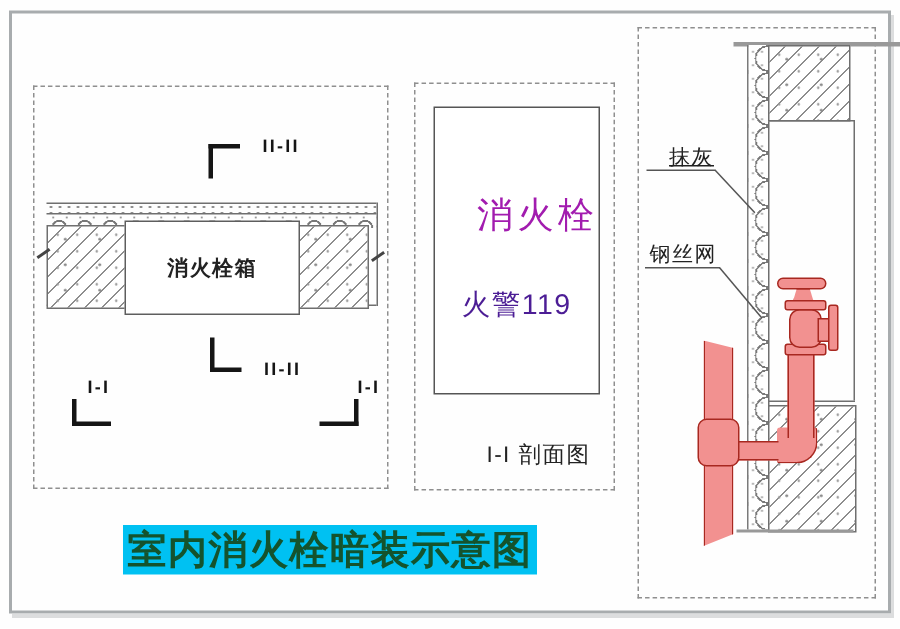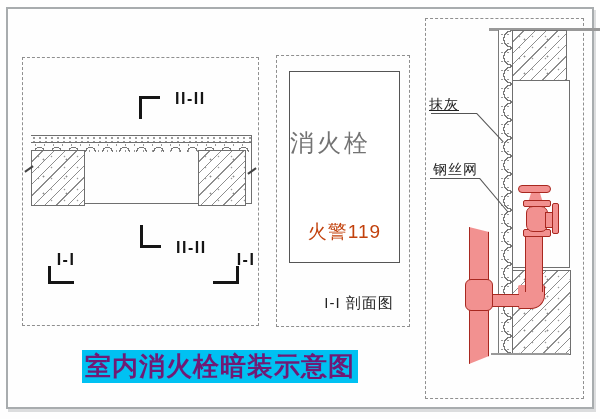--- a/index.html
+++ b/index.html
@@ -48,35 +48,35 @@
       radial-gradient(circle,#999 .5px,transparent .9px),
       radial-gradient(circle at 100% 50%,transparent 0 7.6px,#787878 7.6px 8.8px,transparent 8.8px);
     background-size:6px 9px,100% 18px;
     border-left:1px solid #7a7a7a;border-right:1px solid #6f6f6f;
   }
   .gline{background:#6f6f6f;}
   .grayline{background:#999;}
 
   
   .mark-bar{background:#151515;}
-  .mark-text{font-size:16px;font-weight:700;letter-spacing:1.5px;color:#151515;white-space:nowrap;padding-left:12px;}
+  .mark-text{font-size:12px;font-weight:700;letter-spacing:1.5px;color:#151515;white-space:nowrap;padding-left:12px;}
 
   
   .pipe{background:#f29190;border:1.5px solid #a82820;box-sizing:border-box;}
   .pipe-noends{border-top:none;border-bottom:none;}
   .pipe-nosides{border-left:none;border-right:none;}
 
   .annot{font-size:14px;color:#222;white-space:nowrap;letter-spacing:1px;}
   .leader{background:#555;}
 
   .title-bar{
     left:82px;top:350px;width:276px;height:33px;background:#00c1f2;
     display:flex;align-items:center;justify-content:center;
   }
-  .title-text{font-size:26px;font-weight:700;color:#701a75;letter-spacing:1px;white-space:nowrap;}
+  .title-text{font-size:26px;font-weight:700;color:#14532d;letter-spacing:1px;white-space:nowrap;}
 </style>
 </head>
 <body>
 
 <div class="stage">
 
   <div class="abs outer-frame"></div>
 
   <div class="abs panel panel-plan">
 
@@ -87,20 +87,23 @@
     <div class="abs gline" style="left:8px;top:145px;width:220px;height:1px;"></div>
 
     <div class="abs hatch" style="left:8px;top:92px;width:52px;height:54px;"></div>
     <div class="abs hatch" style="left:175px;top:92px;width:46px;height:54px;"></div>
 
     <div class="abs gline" style="left:228px;top:77px;width:1px;height:69px;"></div>
 
     <div class="abs" style="left:1px;top:110px;width:10px;height:2px;background:#444;transform:rotate(-35deg);"></div>
     <div class="abs" style="left:224px;top:112px;width:10px;height:2px;background:#444;transform:rotate(-35deg);"></div>
 
+    <div class="abs" style="left:60px;top:89px;width:115px;height:61px;background:#fff;border:1px solid #5e5e5e;display:flex;align-items:center;justify-content:center;z-index:3;">
+      <span style="font-size:14px;font-weight:600;letter-spacing:1px;color:#222;">消火栓箱</span>
+    </div>
 
     <div class="abs mark-bar" style="left:116px;top:38px;width:21px;height:3px;"></div>
     <div class="abs mark-bar" style="left:116px;top:38px;width:3px;height:23px;"></div>
     <div class="abs mark-text" style="left:140px;top:32px;">II-II</div>
 
     <div class="abs mark-bar" style="left:117px;top:167px;width:3px;height:23px;"></div>
     <div class="abs mark-bar" style="left:117px;top:187px;width:21px;height:3px;"></div>
     <div class="abs mark-text" style="left:141px;top:181px;">II-II</div>
 
     <div class="abs mark-text" style="left:18px;top:193px;width:26px;text-align:center;">I-I</div>
@@ -108,43 +111,43 @@
     <div class="abs mark-bar" style="left:25px;top:223px;width:26px;height:3px;"></div>
 
     <div class="abs mark-text" style="left:198px;top:193px;width:26px;text-align:center;">I-I</div>
     <div class="abs mark-bar" style="left:213px;top:208px;width:3px;height:18px;"></div>
     <div class="abs mark-bar" style="left:190px;top:223px;width:26px;height:3px;"></div>
 
   </div>
 
   <div class="abs panel panel-sec1">
     <div class="abs" style="left:12px;top:15px;width:109px;height:190px;background:#fff;border:1.5px solid #555;">
-      <div class="abs" style="left:0;top:55px;width:100%;text-align:left;font-size:24px;font-weight:500;letter-spacing:3px;color:#737373;">消火栓</div>
-      <div class="abs" style="left:0;top:118px;width:100%;text-align:center;font-size:19px;font-weight:500;letter-spacing:1px;color:#c2410c;margin-top:29px;">火警119</div>
+      <div class="abs" style="left:0;top:55px;width:100%;text-align:right;font-size:24px;font-weight:500;letter-spacing:3px;color:#a21caf;">消火栓</div>
+      <div class="abs" style="left:0;top:118px;width:100%;text-align:center;font-size:19px;font-weight:500;letter-spacing:1px;color:#4c1d95;">火警119</div>
     </div>
     <div class="abs caption" style="left:16px;top:238px;width:100%;">I-I 剖面图</div>
   </div>
 
   <div class="abs panel panel-sec2">
 
     <div class="abs grayline" style="left:63px;top:9px;width:114px;height:2.5px;"></div>
 
     <div class="abs scallops-v" style="left:72px;top:11px;width:13px;height:323px;"></div>
 
     <div class="abs hatch" style="left:86px;top:11px;width:53px;height:49px;"></div>
 
     <div class="abs gline" style="left:86px;top:61px;width:58px;height:1px;"></div>
     <div class="abs gline" style="left:143px;top:61px;width:1px;height:187px;"></div>
     <div class="abs gline" style="left:86px;top:248px;width:58px;height:1px;"></div>
 
     <div class="abs hatch" style="left:86px;top:251px;width:57px;height:83px;"></div>
 
     <div class="abs grayline" style="left:65px;top:334px;width:78px;height:2px;"></div>
 
-    <div class="abs annot" style="left:3px;top:77px;text-decoration:underline;">抹灰</div>
+    <div class="abs annot" style="left:20px;top:77px;text-decoration:underline;">抹灰</div>
     <div class="abs leader" style="left:5px;top:94px;width:46px;height:1.2px;"></div>
     <div class="abs leader" style="left:51px;top:94px;width:39px;height:1.2px;transform-origin:0 0;transform:rotate(47deg);"></div>
 
     <div class="abs annot" style="left:7px;top:142px;">钢丝网</div>
     <div class="abs leader" style="left:4px;top:159px;width:50px;height:1.2px;"></div>
     <div class="abs leader" style="left:54px;top:159px;width:44px;height:1.2px;transform-origin:0 0;transform:rotate(50deg);"></div>
 
     <div class="abs pipe pipe-noends" style="left:43px;top:208px;width:20px;height:137px;z-index:4;clip-path:polygon(0 0,100% 5px,100% calc(100% - 8px),0 100%);"></div>
 
     <div class="abs pipe pipe-nosides" style="left:63px;top:275px;width:30px;height:13px;z-index:6;"></div>

